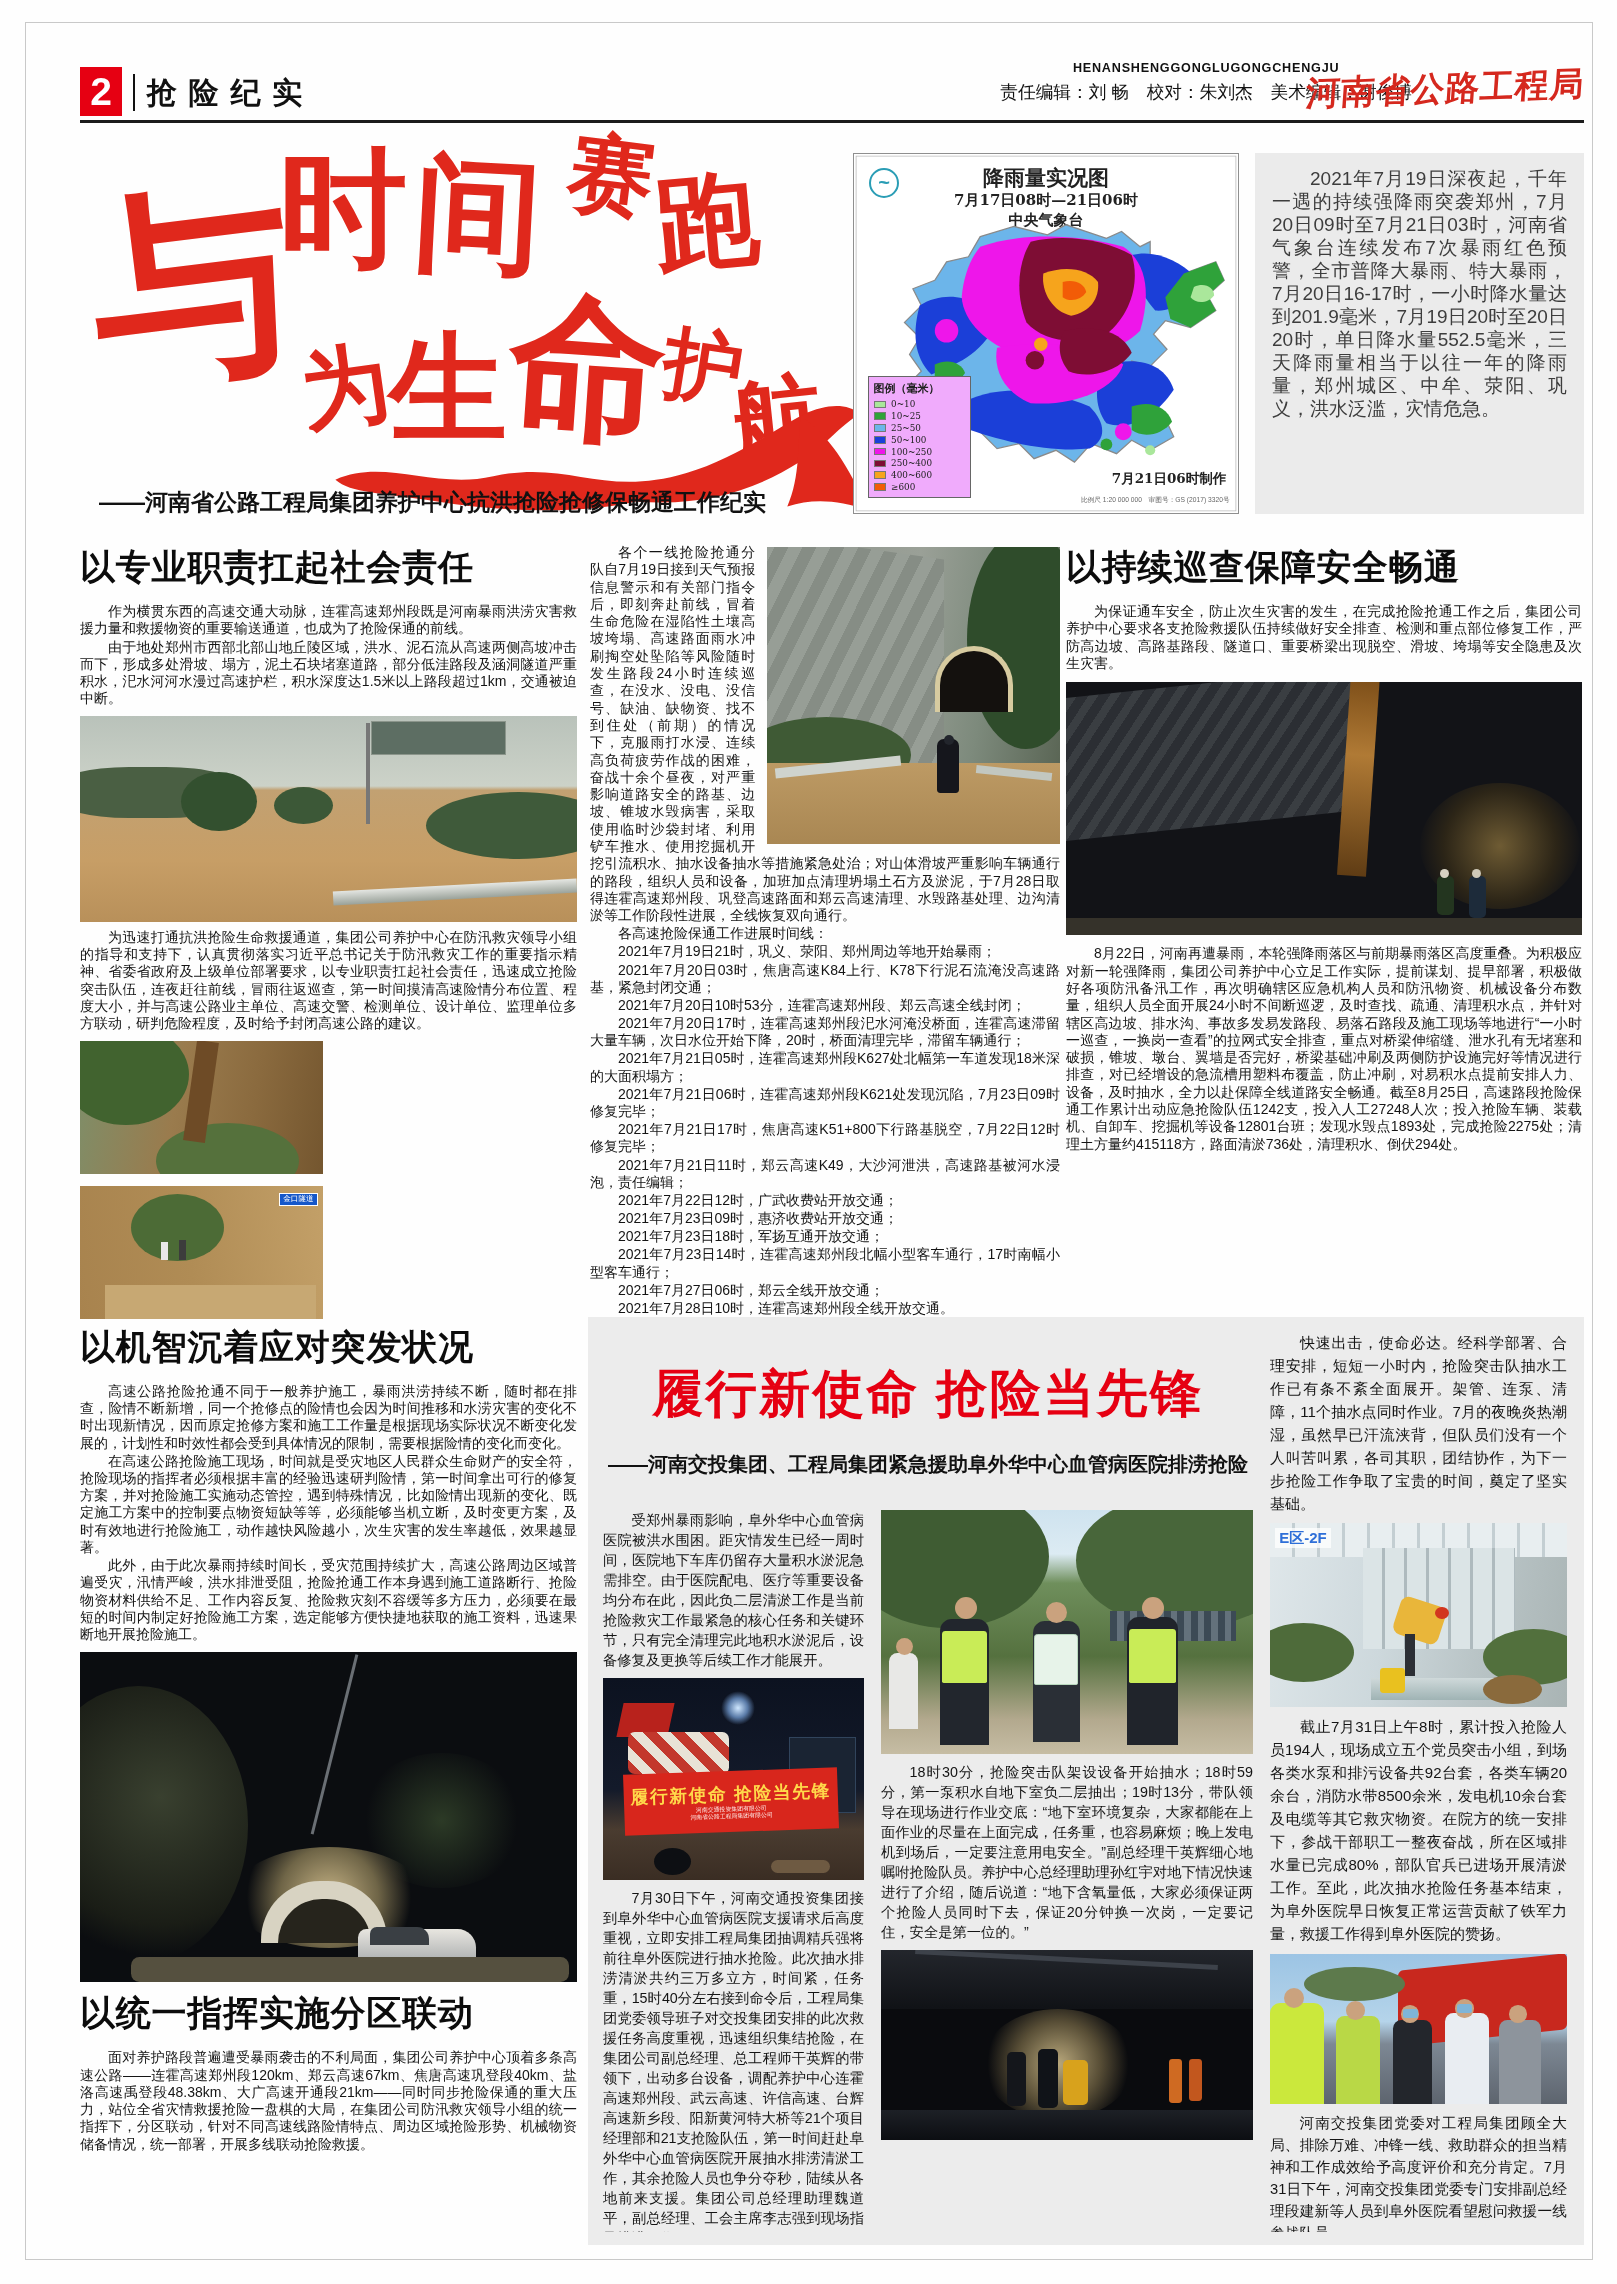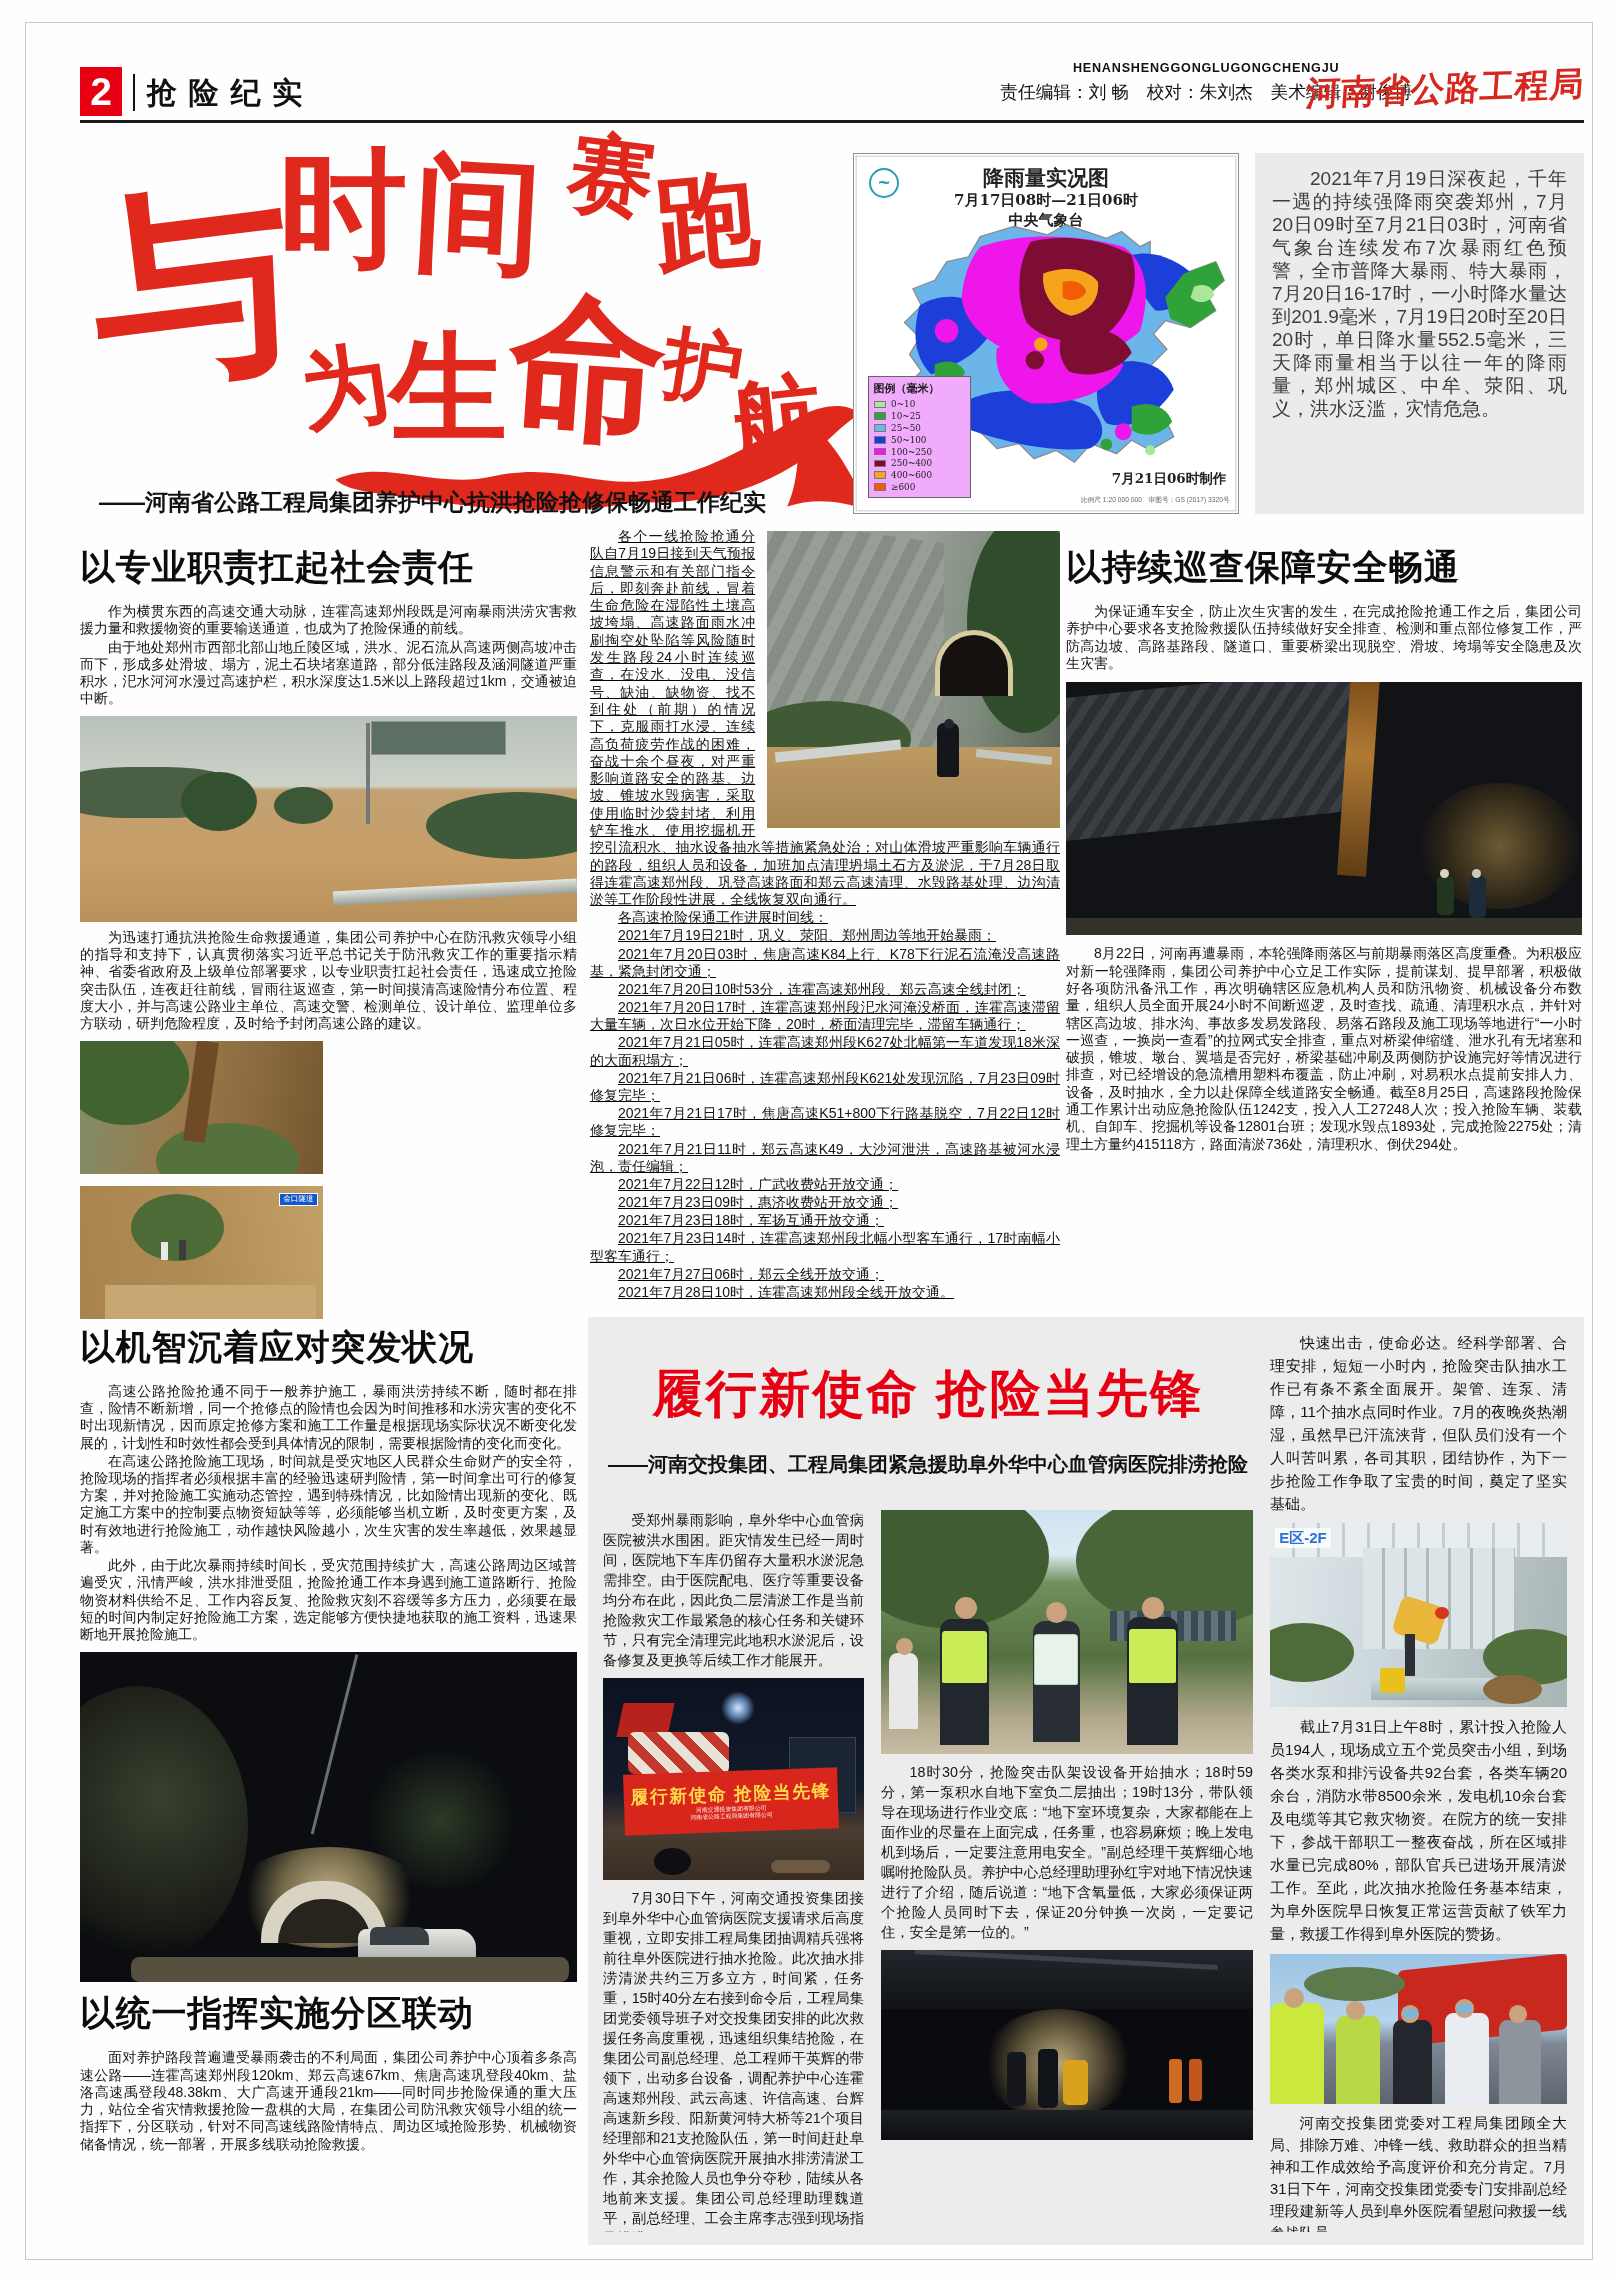--- a/index.html
+++ b/index.html
@@ -41,21 +41,21 @@
   .map-made { position:absolute; right:11.8px; bottom:25px; font-size:13.5px; font-weight:700; color:#222; font-family:"DejaVu Serif", serif; }
   .map-scale { position:absolute; right:8.4px; bottom:8.4px; font-size:6.7px; color:#666; }
 
   
   .introbox { position:absolute; left:1255px; top:153px; width:329px; height:361px; background:#ebebeb;
               padding:13.5px 17px 8.4px 17px; }
   .introbox p { font-size:19px; line-height:23px; color:#3d3d3d; text-align:justify; text-indent:2em; font-weight:500; }
 
   
   .colL { position:absolute; left:80px;  top:541px; width:497px; }
-  .colM { position:absolute; left:590px; top:528px; width:470px; height:772px; overflow:hidden;text-decoration:underline; }
+  .colM { position:absolute; left:590px; top:544px; width:470px; height:772px; overflow:hidden; }
   .colR { position:absolute; left:1066px; top:541px; width:516px; height:775px; overflow:hidden; }
   h2.sec { font-size:35px; font-weight:900; color:#0c0c0c; letter-spacing:0.8px; margin:3.4px 0 11.8px 0; }
   .bt p { font-size:14px; line-height:17.3px; color:#141414; text-align:justify; text-indent:2em; margin-bottom:0.8px; }
   .ph { position:relative; overflow:hidden; }
 
   
   .sky { position:absolute; inset:0; }
   .blob { position:absolute; border-radius:50%; }
   .figure { position:absolute; }
 

